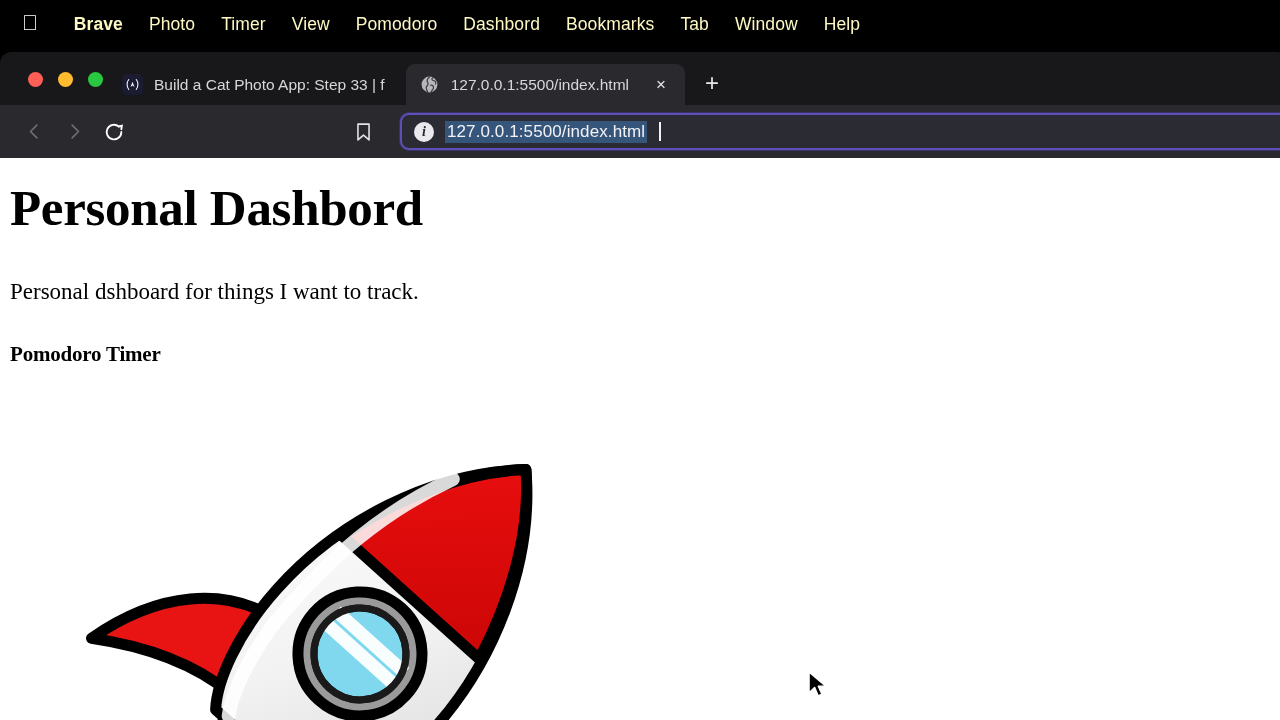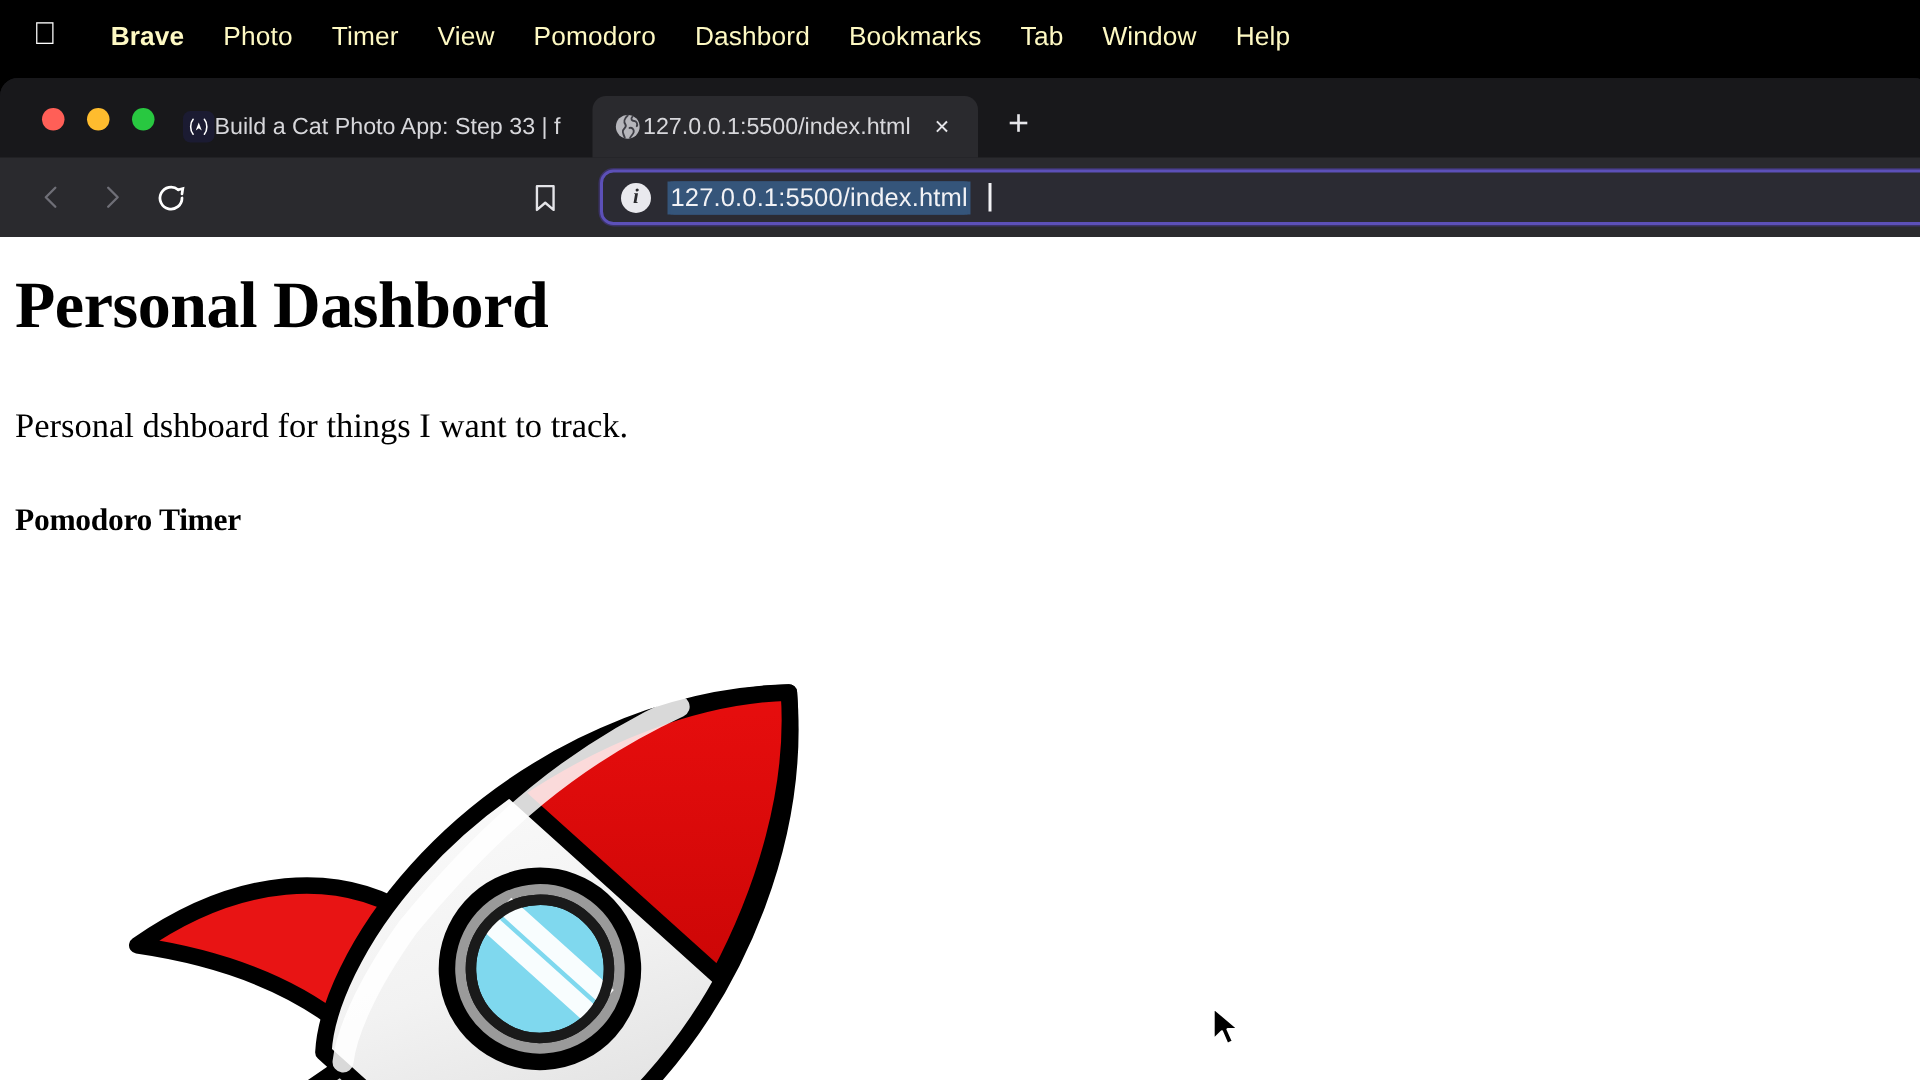--- a/index.html
+++ b/index.html
@@ -35,21 +35,21 @@
   }
   #trafficlights{
     display:flex; gap:15px; padding:0 0 18px 28px; align-items:center;
   }
   .tl{ width:15px; height:15px; border-radius:50%; }
   .tl.red{ background:#ff5f57; }
   .tl.yellow{ background:#febc2e; }
   .tl.green{ background:#28c840; }
 
   .tab{
-    height:41px; display:flex; align-items:center; 
+    height:41px; display:flex; align-items:center; gap:11px;
     padding:0 13px; border-radius:9px 9px 0 0; margin-bottom:0;
     color:#d7d7db; font-size:15.5px; white-space:nowrap; overflow:hidden;
   }
   .tab.inactive{ background:transparent; max-width:296px; margin-left:6px; }
   .tab.active{ background:#2a2a2e; max-width:310px; margin-left:8px; }
   .tab .label{ overflow:hidden; text-overflow:clip; }
 
   .fav{ width:21px; height:21px; flex:0 0 21px; border-radius:5px;
         display:flex; align-items:center; justify-content:center; }
   .fav.fcc{ background:#1b1b32; }
@@ -106,21 +106,21 @@
   #caret{ display:inline-block; width:1.5px; height:19px; background:#f2f2f5;
           vertical-align:-4px; margin-left:1px; }
 
   
   #page{
     position:absolute; left:0; top:106px; width:1280px; height:562px;
     background:#fff; overflow:hidden;
   }
   #page .inner{ padding:22px 10px 0 10px; }
   h1#title{
-    font-family:"Liberation Serif", serif; font-size:44px; font-weight:bold;
+    font-family:"Liberation Serif", serif; font-size:51px; font-weight:bold;
     color:#000; line-height:1.1; letter-spacing:-.3px;
   }
   p#intro{
     font-family:"Liberation Serif", serif; font-size:23px; color:#000;
     margin-top:43px;
   }
   h2#section{
     font-family:"Liberation Serif", serif; font-size:21px; font-weight:bold;
     color:#000; margin-top:37px; letter-spacing:-.2px;
   }

